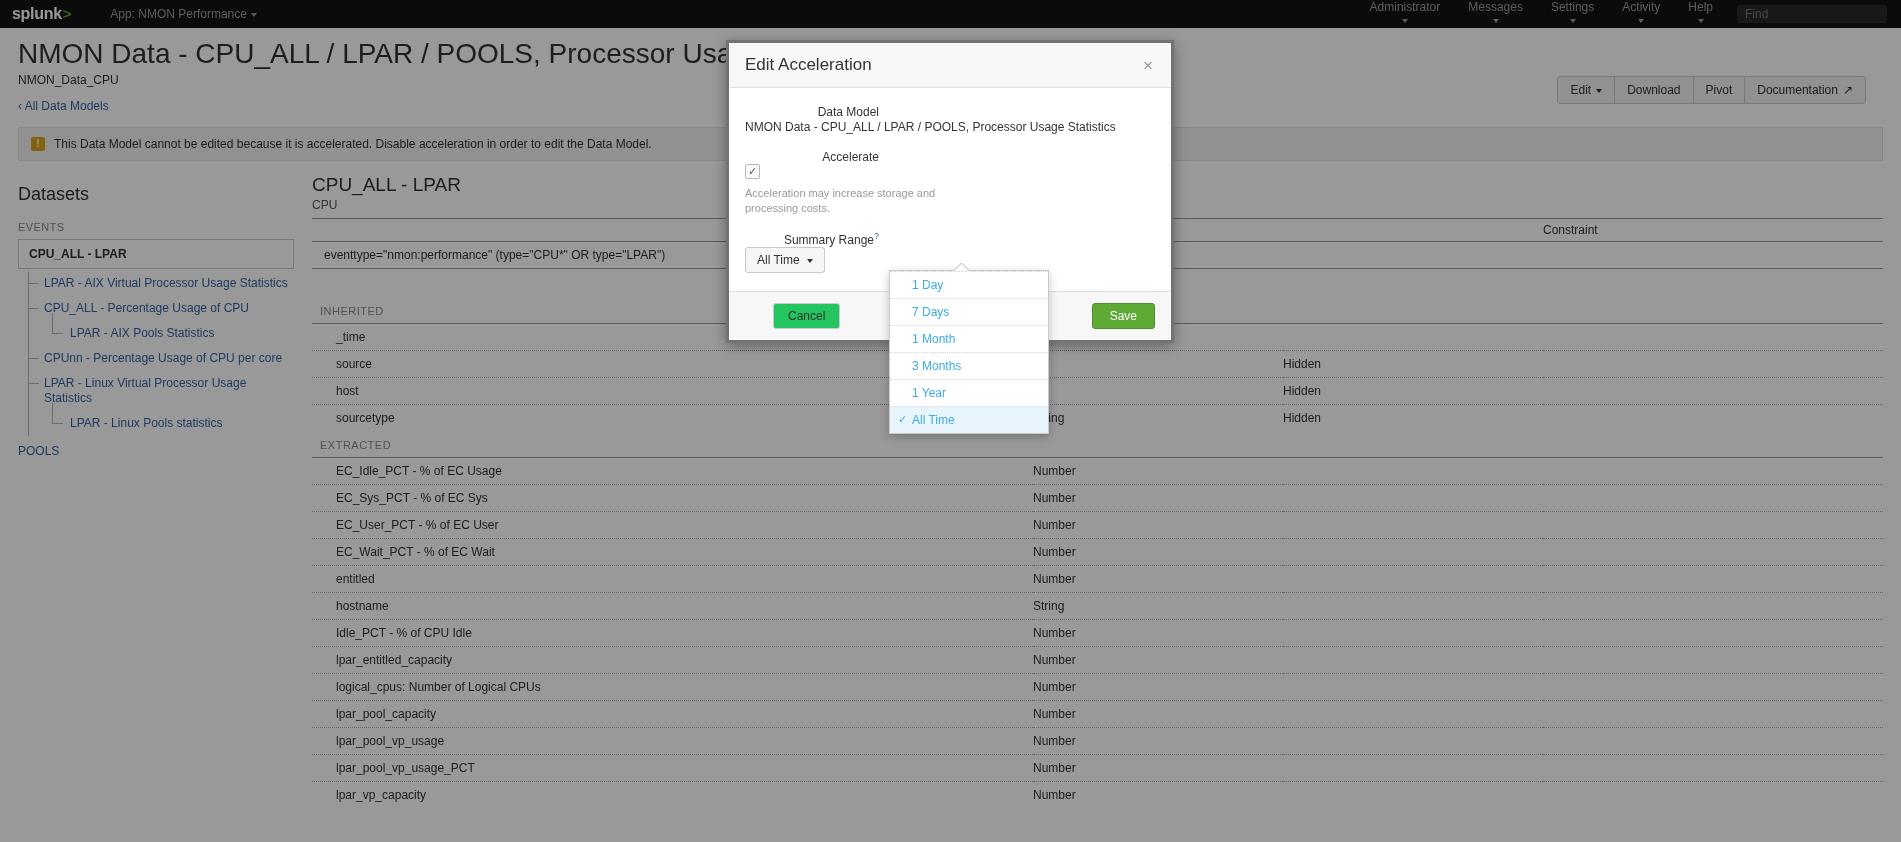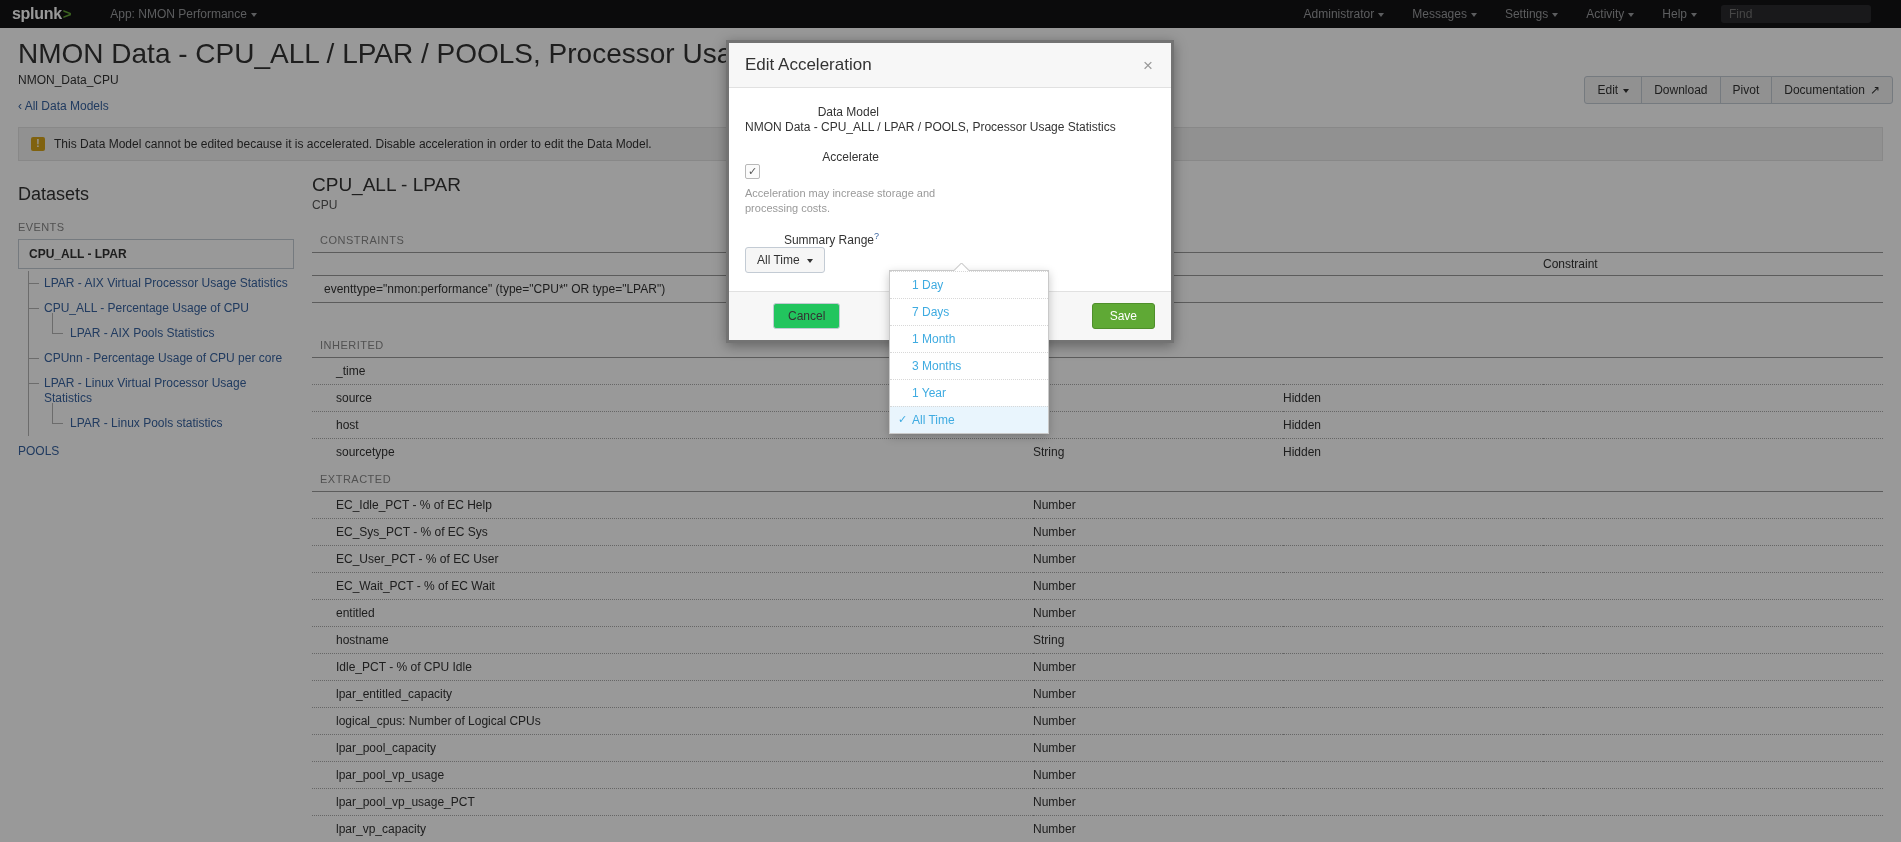--- a/index.html
+++ b/index.html
@@ -30,41 +30,41 @@
   }
   .splunk-logo {
     font-weight: bold; font-size: 16px; color: #ffffff;
     letter-spacing: -0.3px; margin-right: 39px; display: flex; align-items: baseline;
   }
   .splunk-logo .chev { color: #65a637; font-size: 15px; margin-left: 1px; }
   .app-menu { color: #9a9b9e; font-size: 12px; cursor: pointer; display: flex; align-items: center; gap: 4px; }
   .topbar-right { margin-left: auto; display: flex; align-items: center; gap: 0; }
   .topnav-item {
     color: #9a9b9e; font-size: 12px; padding: 0 14px; cursor: pointer;
-    display: flex; align-items: center; gap: 4px; height: 28px;
+    display: flex; align-items: center; gap: 4px; height: 28px; flex-direction: column;
   }
   .find-box {
-    margin-left: 10px; margin-right: 18px;
+    margin-left: 10px; margin-right: 2px;
     width: 150px; height: 18px; background: #2b2b2e;
     border: none; border-radius: 3px; color: #86878a;
     font-size: 12px; padding: 0 8px;
     font-family: "Liberation Sans", sans-serif;
   }
   .caret-d { display:inline-block; width:0; height:0; border-left:3.5px solid transparent; border-right:3.5px solid transparent; border-top:4px solid currentColor; position: relative; top: 1px; }
 
   
   .page-head { position: relative; z-index: 1; padding: 8px 18px 0 18px; background: #ffffff; }
   .page-title {
     font-size: 28px; color: #333333; font-weight: normal;
     line-height: 36px; margin: 0;
   }
   .page-sub { font-size: 12px; color: #333333; margin-top: 1px; }
   .backlink { font-size: 12px; color: #3863a0; margin-top: 12px; cursor: pointer; }
   .btn-group {
-    position: absolute; right: 8px; top: 48px;
+    position: absolute; right: 35px; top: 48px;
     display: flex; z-index: 2; align-items: center;
   }
   .btn {
     background: #f2f2f2; border: 1px solid #c3cbd4;
     color: #333; font-size: 12px; height: 28px;
     padding: 0 12px; display: flex; align-items: center; gap: 5px;
     cursor: pointer; margin-left: -1px;
     font-family: "Liberation Sans", sans-serif;
   }
   .btn:first-child { border-radius: 3px 0 0 3px; margin-left: 0; }
@@ -299,21 +299,20 @@
         <div class="ds-child lvl1">LPAR - Linux Virtual Processor Usage Statistics</div>
         <div class="ds-child lvl2">LPAR - Linux Pools statistics</div>
       </div>
       <div class="ds-root">POOLS</div>
     </div>
 
     <div class="content">
       <h2 class="ds-title">CPU_ALL - LPAR</h2>
       <div class="ds-type">CPU</div>
 
-      <div class="section-label">CONSTRAINTS</div>
       <table class="rows">
         <tbody>
             <tr class="head-row">
           <td class="hr-solid" style="border-bottom:none"></td>
           <td class="col-type hr-solid"></td>
           <td class="col-end hr-solid constraint-head">Constraint</td>
         </tr>
         <tr class="constraint-row">
           <td class="hr-solid">eventtype="nmon:performance" (type="CPU*" OR type="LPAR")</td>
           <td class="col-type hr-solid"></td>
@@ -354,21 +353,21 @@
           <td class="col-flag hr-dot">Hidden</td>
           <td class="col-end hr-dot"></td>
         </tr>
       </tbody>
         </table>
 
       <div class="section-label" style="margin-top:8px">EXTRACTED</div>
       <table class="rows">
         <tbody>
             <tr>
-          <td class="col-name hr-solid">EC_Idle_PCT - % of EC Help</td>
+          <td class="col-name hr-solid">EC_Idle_PCT - % of EC Usage</td>
           <td class="col-type hr-solid">Number</td>
           <td class="col-flag hr-solid"></td>
           <td class="col-end hr-solid"></td>
         </tr>
         <tr>
           <td class="col-name hr-dot">EC_Sys_PCT - % of EC Sys</td>
           <td class="col-type hr-dot">Number</td>
           <td class="col-flag hr-dot"></td>
           <td class="col-end hr-dot"></td>
         </tr>

